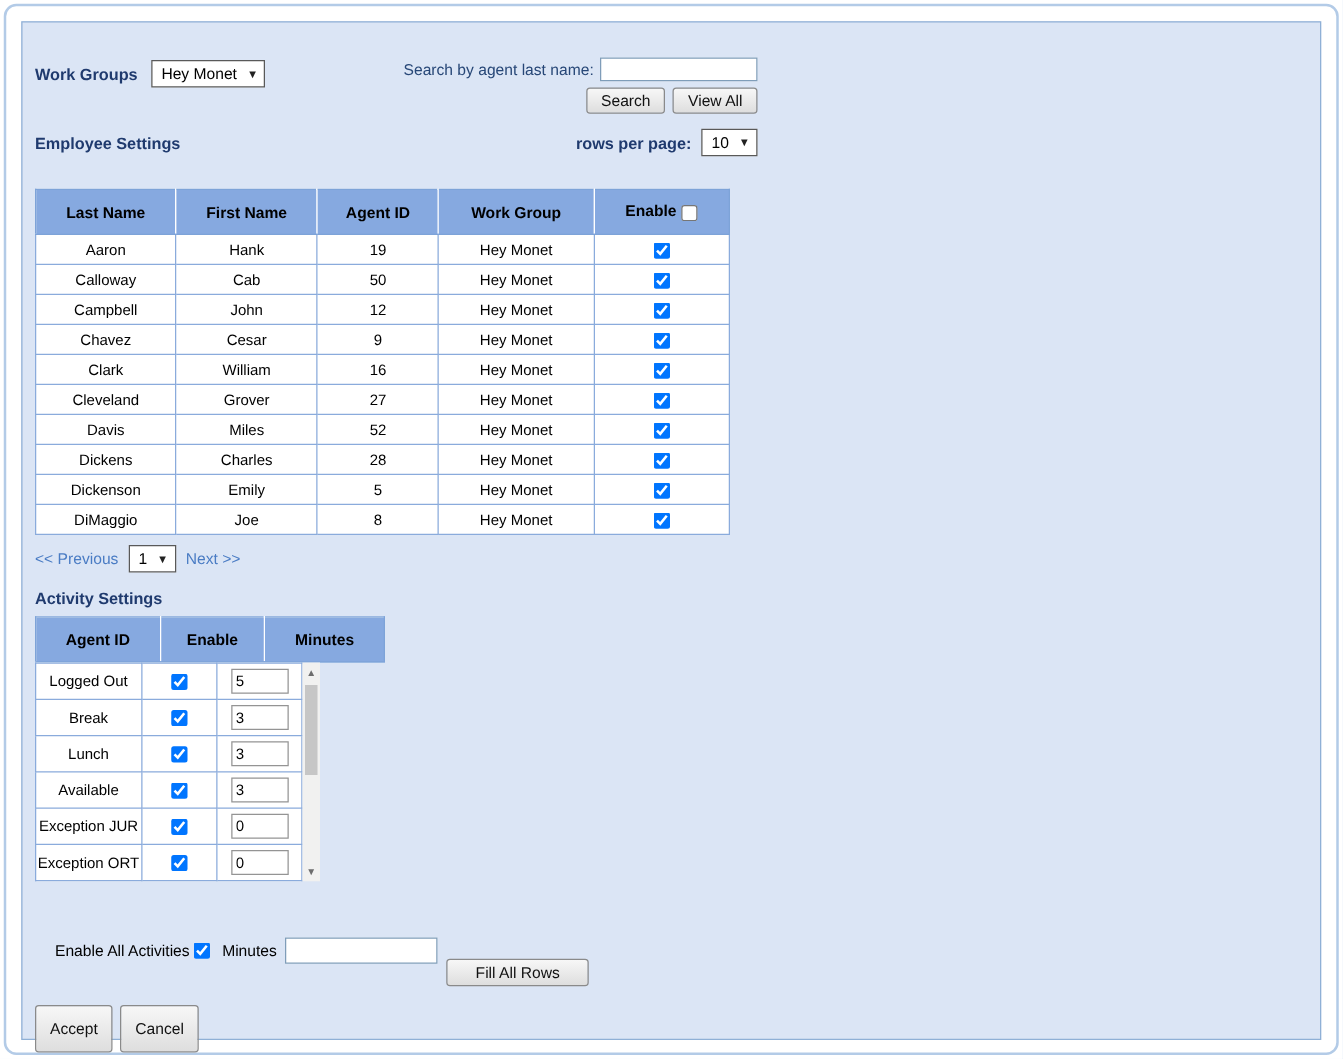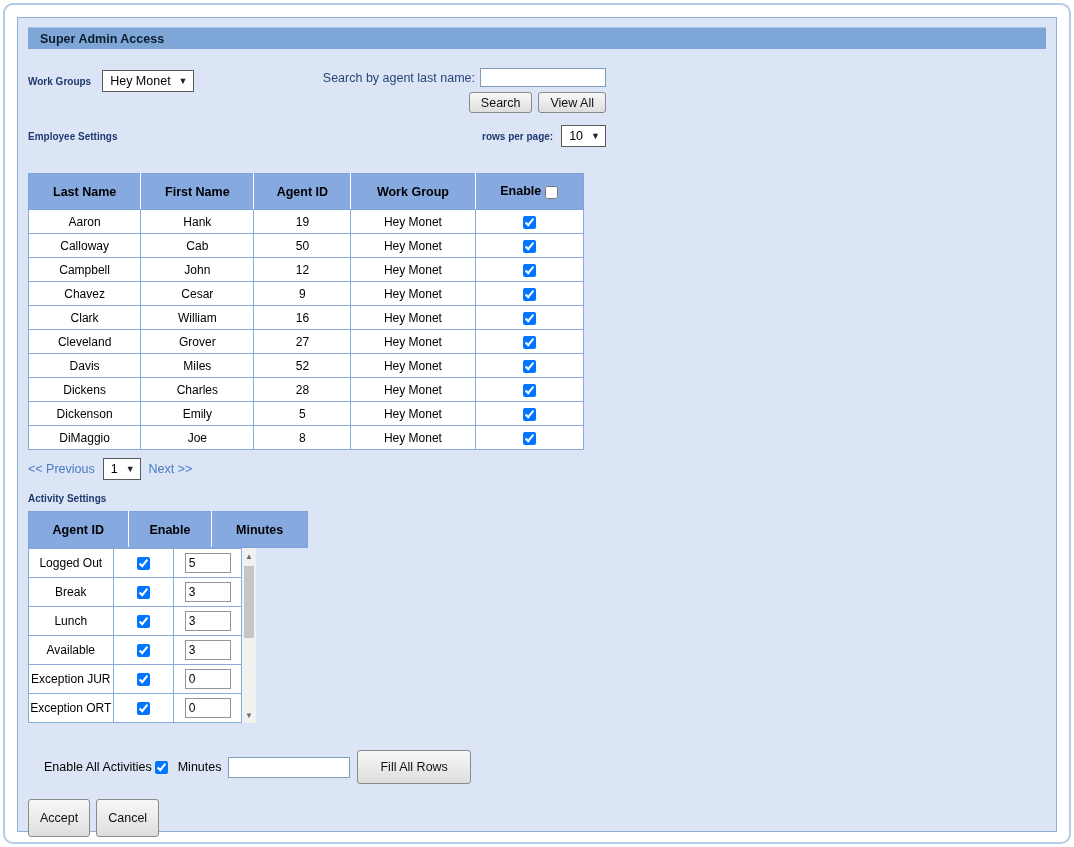--- a/index.html
+++ b/index.html
@@ -11,21 +11,21 @@
 
   .panel { position: absolute; left: 12px; top: 12px; right: 12px; bottom: 10px;
     background: #dbe5f5; border: 1px solid #8fb0d6; padding: 9px 10px; }
 
   .title-bar { height: 22px; line-height: 22px; background: #7ea6d6;
     border-top: 1px solid #a9c4e6; color: #0d1b2e; font-size: 12.5px; font-weight: bold;
     padding-left: 12px; }
 
   .content-col { width: 578px; margin-top: 19px; }
 
-  .navy-label { color: #1f3a6e; font-weight: bold; font-size: 10px; }
+  .navy-label { color: #1f3a6e; font-weight: bold; font-size: 13px; }
 
   
   .filters-row { display: flex; align-items: flex-start; }
   .wg-group { display: flex; align-items: center; margin-top: 2px; }
   .wg-group .navy-label { margin-right: 11px; }
 
   .fake-select { display: inline-flex; align-items: center; justify-content: space-between;
     background: #ffffff; border: 1px solid #595959; height: 22px; padding: 0 5px 0 7px;
     font-size: 12.5px; color: #000; cursor: default; }
   .fake-select .arrow { font-size: 9px; color: #222; margin-left: 8px; }
@@ -91,33 +91,32 @@
   .sb-thumb { position: absolute; left: 2px; top: 18px; width: 10px; height: 72px;
     background: #c6c6c6; cursor: grab; }
 
   
   .bulk-row { display: flex; align-items: center; margin-top: 27px; margin-left: 16px; }
   .bulk-label { font-size: 12.5px; color: #000; }
   .bulk-row input[type="checkbox"] { margin-left: 3px; margin-right: 10px; }
   .bulk-minutes-input { width: 122px; height: 21px; margin-left: 7px; margin-right: 7px;
     border: 1px solid #7f9db9; background: #fff; font-size: 12px; padding: 0 3px;
     font-family: "Liberation Sans", sans-serif; }
-  .fill-btn { height: 34px; padding: 0 22px; }
+  .fill-btn { height: 22px; padding: 0 22px; margin-top: 35px; }
 
   
   .footer-row { display: flex; margin-top: 15px; }
   .footer-row .btn { height: 38px; }
 </style>
 </head>
 <body>
 
 <div class="frame">
   <div class="panel">
 
-    <div class="title-bar">Super Admin Access</div>
 
     <div class="content-col">
 
       <div class="filters-row">
         <div class="wg-group">
           <span class="navy-label">Work Groups</span>
           <span class="fake-select">
             <span>Hey Monet</span>
             <span class="arrow">▼</span>
           </span>

